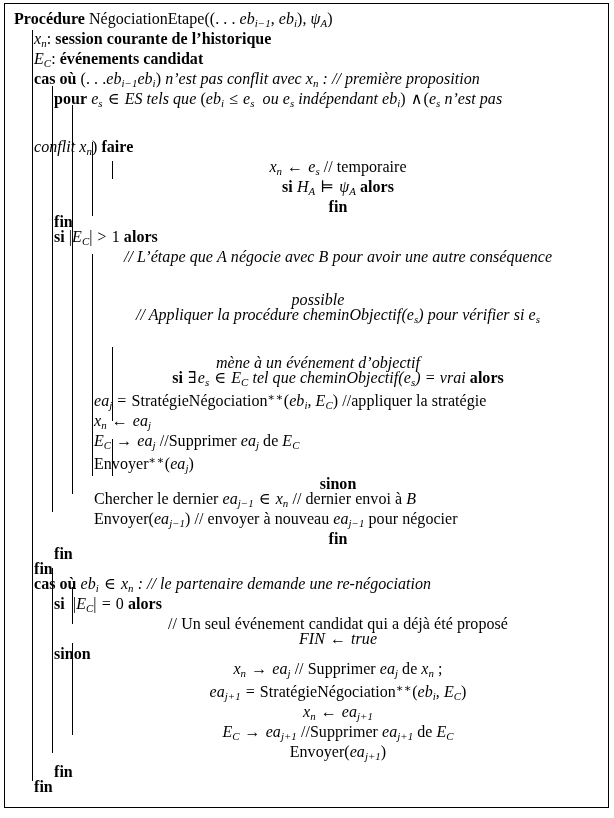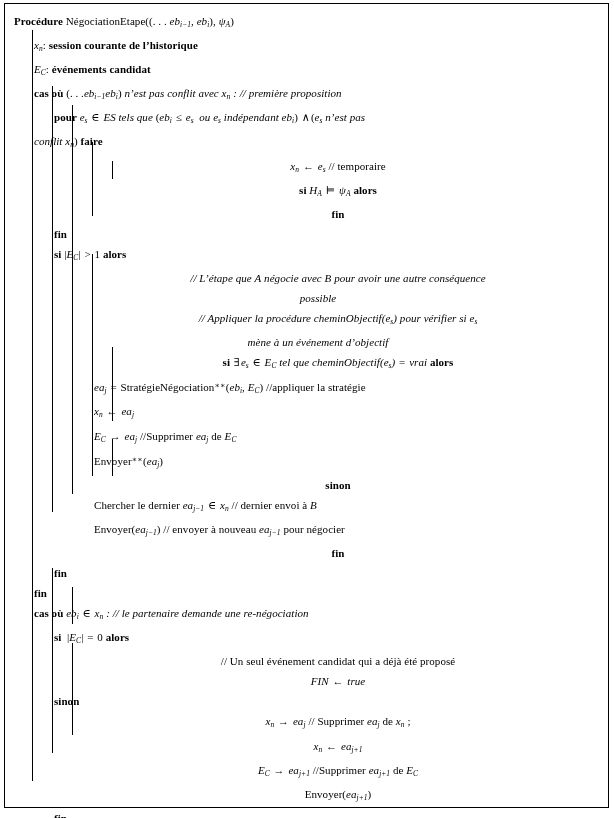--- a/index.html
+++ b/index.html
@@ -27,35 +27,35 @@
     box-sizing: border-box;
     background: #fff;
   }
   #algorithm-body {
     padding: 7px 6px 6px 9px;
   }
 
   
   .line {
     position: relative;
-    font-size: 11px;
-    line-height: 20px;
+    font-size: 16px;
+    line-height: 15px;
     white-space: nowrap;
     letter-spacing: 0.05px;
   }
 
   
   .d0  { padding-left: 0px; }
   .d1  { padding-left: 20px; }
   .d2  { padding-left: 40px; }
   .d3  { padding-left: 60px; text-align: center; }
   .d4  { padding-left: 80px; }
 
   
-  .cont { padding-left: 20px; }
+  .cont { padding-left: 20px; margin-top: 28px; }
 
   
   #rules { position: absolute; left: 0; top: 0; width: 100%; height: 100%;
            pointer-events: none; }
   #rules .vr {
     position: absolute;
     width: 1.4px;
     background: #000;
   }
 
@@ -198,20 +198,23 @@
     <div class="line d3">
       <span class="mi">FIN</span> <span class="op">←</span> <span class="it">true</span>
     </div>
 
     <div class="line d2"><span class="kw">sinon</span></div>
 
     <div class="line d3">
       <span class="mi">x</span><sub>n</sub> <span class="op">→</span> <span class="mi">ea</span><sub>j</sub> <span class="rm">// Supprimer</span> <span class="mi">ea</span><sub>j</sub> <span class="rm">de</span> <span class="mi">x</span><sub>n</sub> <span class="rm">;</span>
     </div>
 
+    <div class="line d3">
+      <span class="mi">ea</span><sub>j+1</sub> <span class="op">=</span> <span class="rm">StratégieNégociation</span><span class="star">∗∗</span><span class="rm">(</span><span class="mi">eb</span><sub>i</sub><span class="rm">, </span><span class="mi">E</span><sub>C</sub><span class="rm">)</span>
+    </div>
 
     <div class="line d3">
       <span class="mi">x</span><sub>n</sub> <span class="op">←</span> <span class="mi">ea</span><sub>j+1</sub>
     </div>
 
     <div class="line d3">
       <span class="mi">E</span><sub>C</sub> <span class="op">→</span> <span class="mi">ea</span><sub>j+1</sub> <span class="rm">//Supprimer</span> <span class="mi">ea</span><sub>j+1</sub> <span class="rm">de</span> <span class="mi">E</span><sub>C</sub>
     </div>
 
     <div class="line d3">

